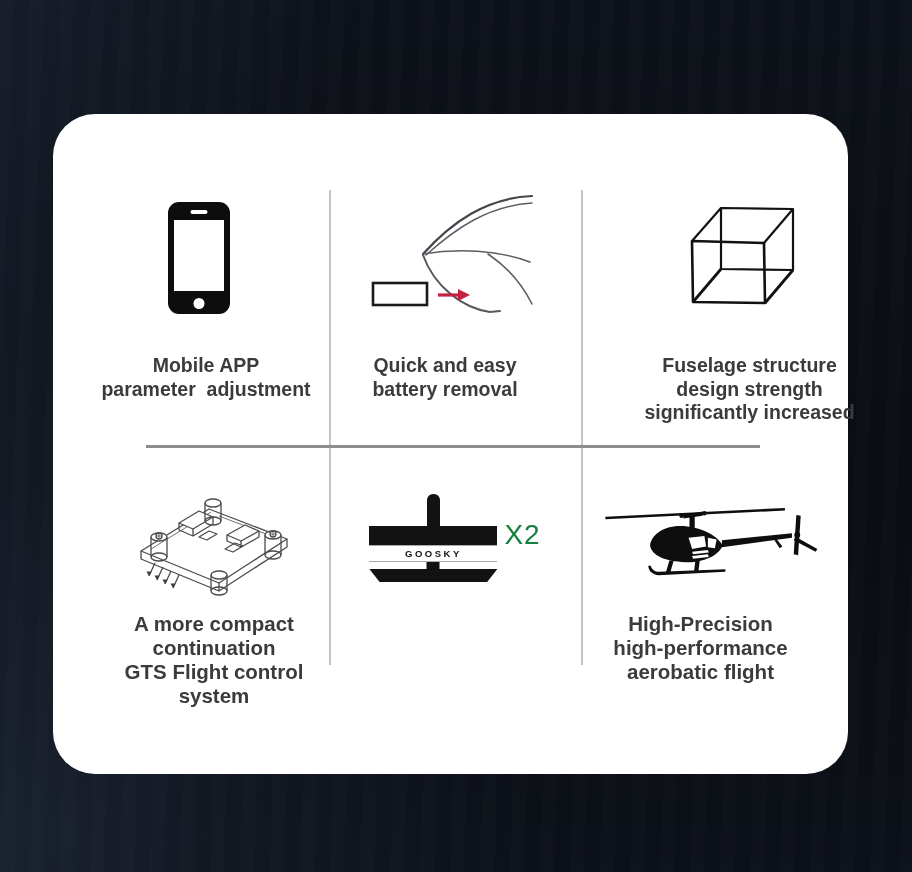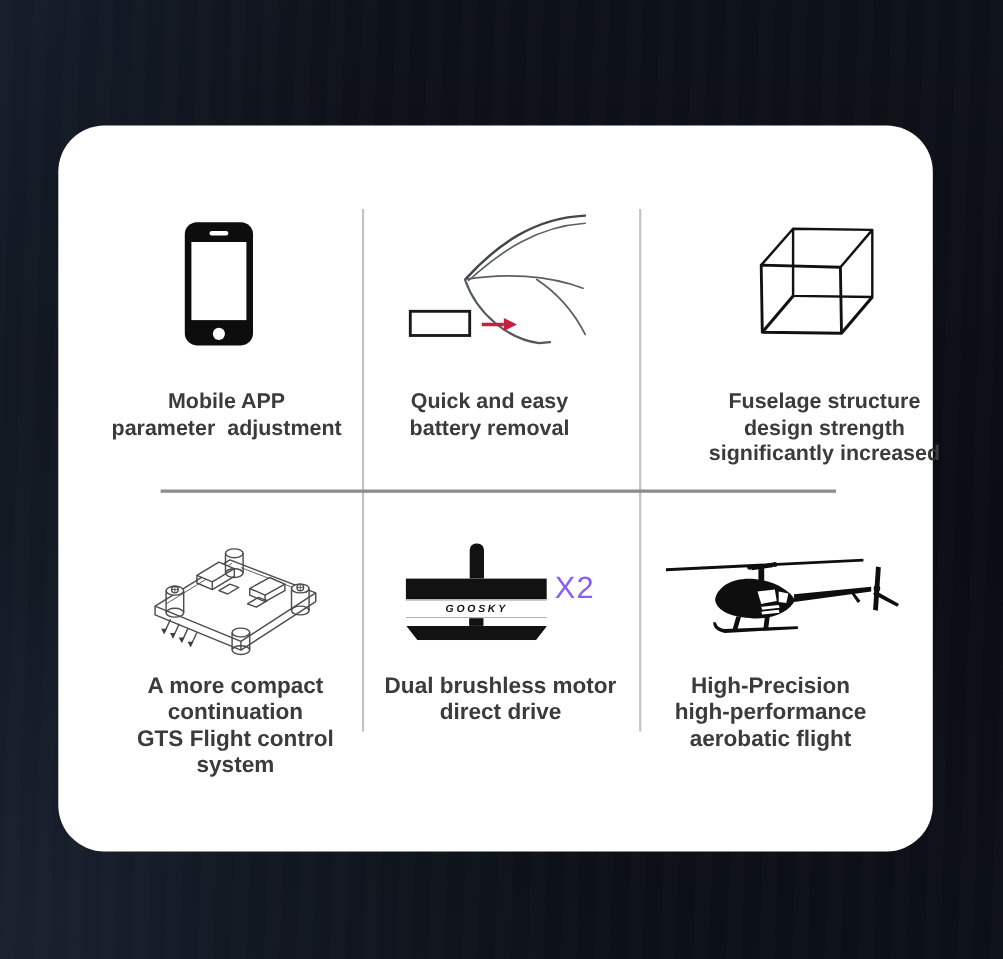--- a/index.html
+++ b/index.html
@@ -51,25 +51,25 @@
   .board-svg  { margin-top:14px; }
   .heli-svg   { margin-top:10px; margin-left:20px; }
 
   
   .motor-wrap { display:flex; align-items:center; gap:7px; margin-top:2px; }
   .motor { width:128px; }
   .motor .shaft { width:13px; height:32px; background:#121212; border-radius:6px 6px 0 0; margin:0 auto; }
   .motor .band-top { height:19px; background:#121212; }
   .motor .band-label { height:15px; background:#fff; border-top:1px solid #a9a9a9; border-bottom:1px solid #a9a9a9;
     display:flex; align-items:center; justify-content:center;
-    font-size:9.5px; font-weight:bold; font-style:italic; letter-spacing:2.5px; color:#111; }
+    font-size:9.5px; font-weight:bold; letter-spacing:2.5px; color:#111; }
   .motor .band-gap { height:7px; position:relative; background:#fff; }
   .motor .band-gap .tab { position:absolute; left:50%; transform:translateX(-50%); width:13px; height:7px; background:#121212; }
   .motor .band-bottom { height:13px; background:#121212; clip-path:polygon(0 0,100% 0,92% 100%,8% 100%); }
-  .x2 { font-size:28px; color:#8b5cf6; letter-spacing:1px; align-self:center; margin-top:-6px; }
+  .x2 { font-size:28px; color:#15803d; letter-spacing:1px; align-self:center; margin-top:-6px; }
 </style>
 </head>
 <body>
 
 <div class="stage">
   <div class="card">
 
     <div class="vdiv v1"></div>
     <div class="vdiv v2"></div>
     <div class="hdiv"></div>
@@ -178,22 +178,20 @@
             <div class="band-top"></div>
             <div class="band-label">GOOSKY</div>
             <div class="band-gap">
                 <div class="tab"></div>
               </div>
             <div class="band-bottom"></div>
           </div>
           <div class="x2">X2</div>
         </div>
       </div>
-      <div class="caption">Dual brushless motor
-direct drive</div>
     </div>
 
     <div class="cell row2" id="cell-6">
       <div class="icon-area">
         <svg class="heli-svg" width="250" height="95" viewBox="0 0 250 95">
           <g fill="#0e0e0e" stroke="none">
             <path d="M5,18 L210,8 L210,11 L5,21 Z"></path>
             <path d="M94,16 L116,12 L116,17 L94,20 Z"></path>
             <circle cx="92" cy="17" r="2.6"></circle>
               <circle cx="118" cy="14" r="2.6"></circle>

